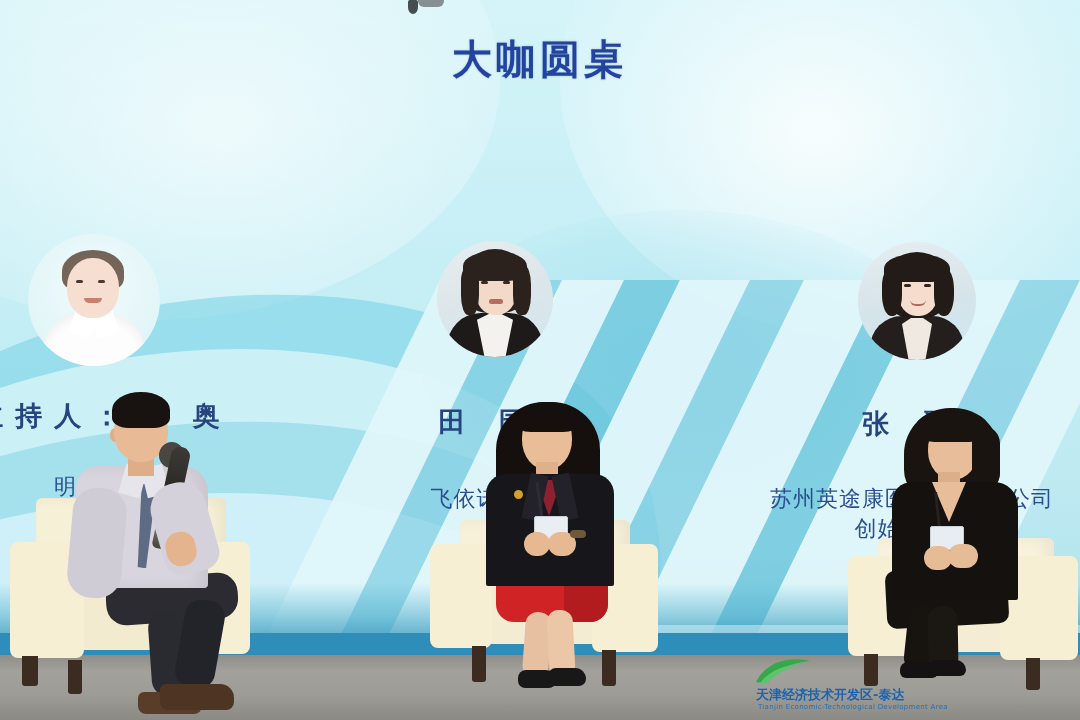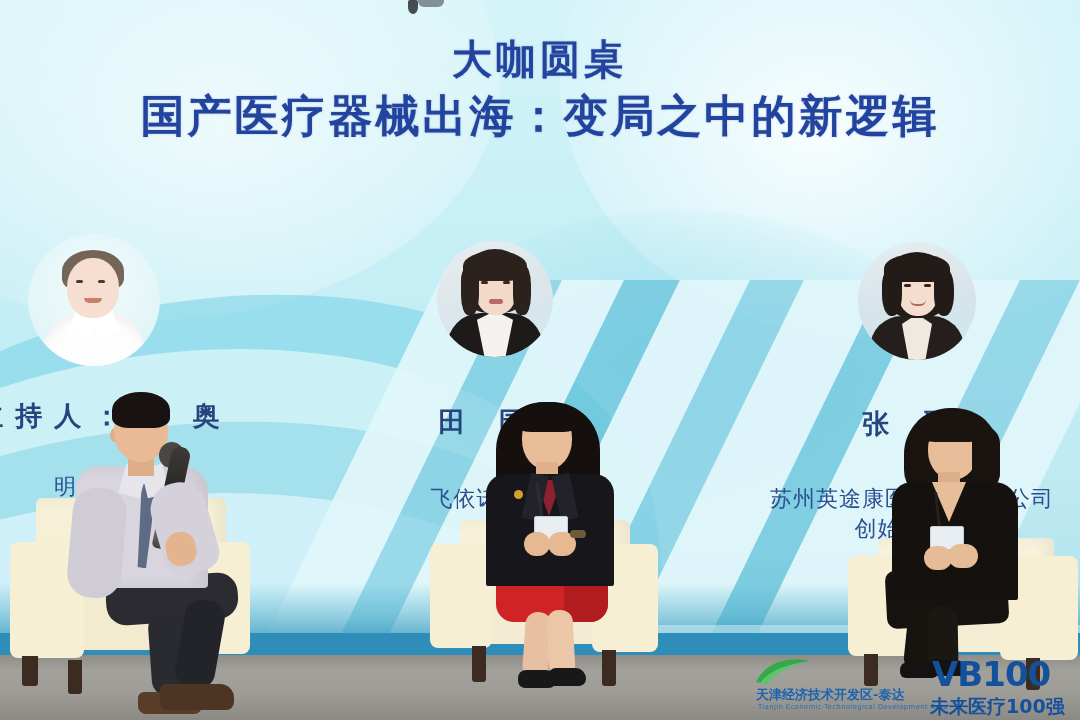--- a/index.html
+++ b/index.html
@@ -313,21 +313,20 @@
     <div class="led-bottom-band"></div>
     <div class="led-bottom-strip2"></div>
     <div class="led-bottom-strip"></div>
   </div>
 
   <div class="ceiling-speck"></div>
   <div class="ceiling-speck2"></div>
 
   <div class="title-block">
     <div class="title-line1">大咖圆桌</div>
-    <div class="title-line2">国产医疗器械出海：变局之中的新逻辑</div>
   </div>
 
   <div class="portrait p1">
     <div class="bg"></div>
     <div class="torso"></div>
     <div class="neck"></div>
     <div class="collarL"></div>
     <div class="collarR"></div>
     <div class="hair"></div>
     <div class="face"></div>
@@ -477,19 +476,15 @@
 
   <div class="logo-bar">
     <div class="logo-teda">
       <svg class="teda-swoosh" viewBox="0 0 58 26">
         <path d="M2 24 C12 4 34 -2 56 3 C36 5 18 12 8 25 Z" fill="#35a94a"></path>
         <path d="M6 25 C16 12 30 7 48 6 C32 10 20 17 13 26 Z" fill="#5cc46c"></path>
       </svg>
       <div class="teda-cn">天津经济技术开发区-泰达</div>
       <div class="teda-en">Tianjin Economic-Technological Development Area</div>
     </div>
-    <div class="logo-vb">
-      <div class="vb-word">VB100</div>
-      <div class="vb-cn">未来医疗100强</div>
-    </div>
   </div>
 
 </div>
 
 </body></html>

